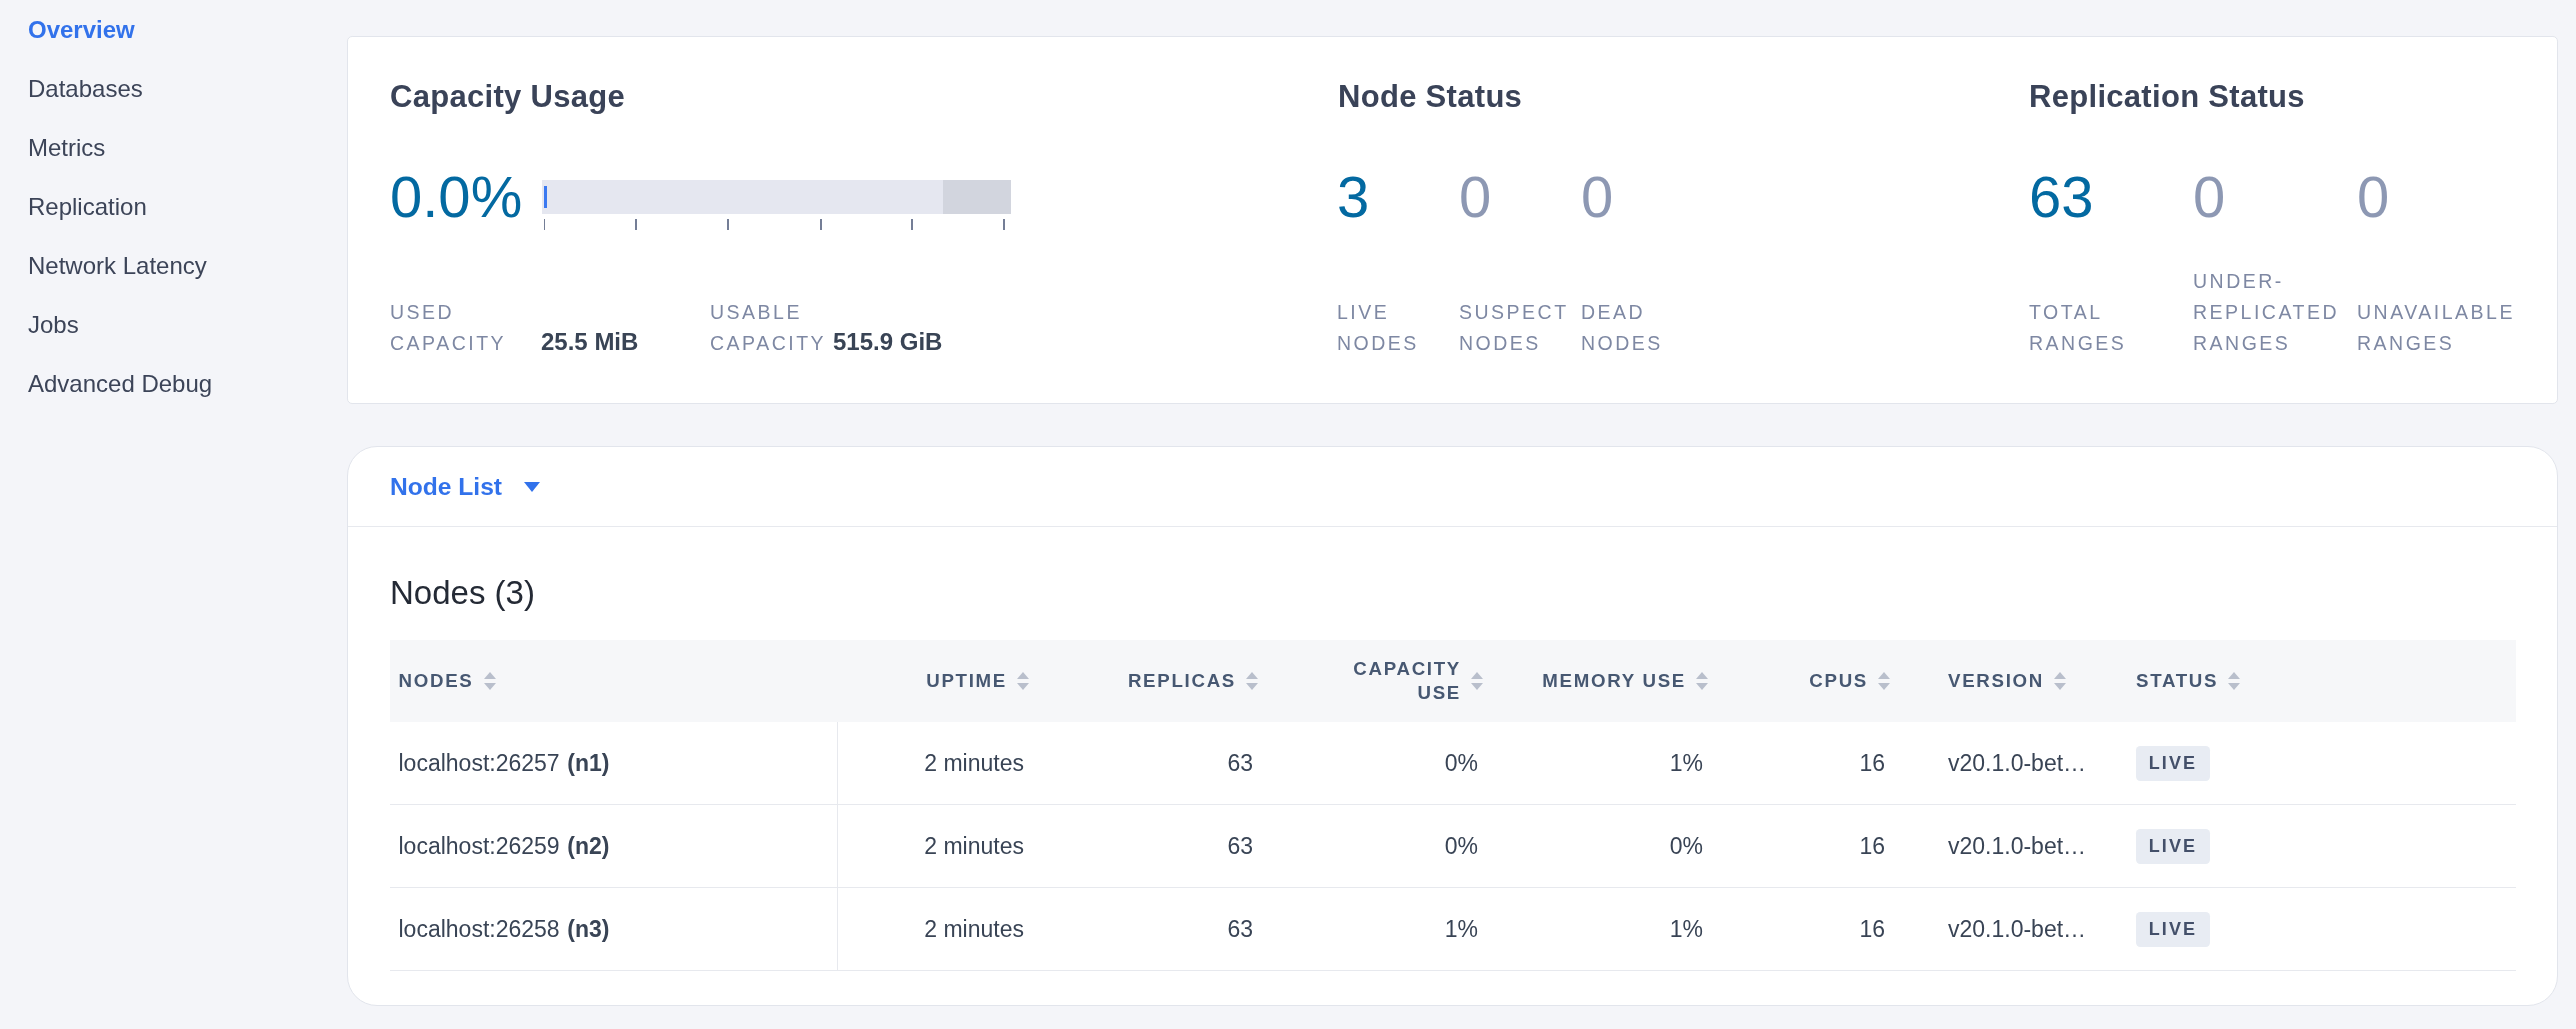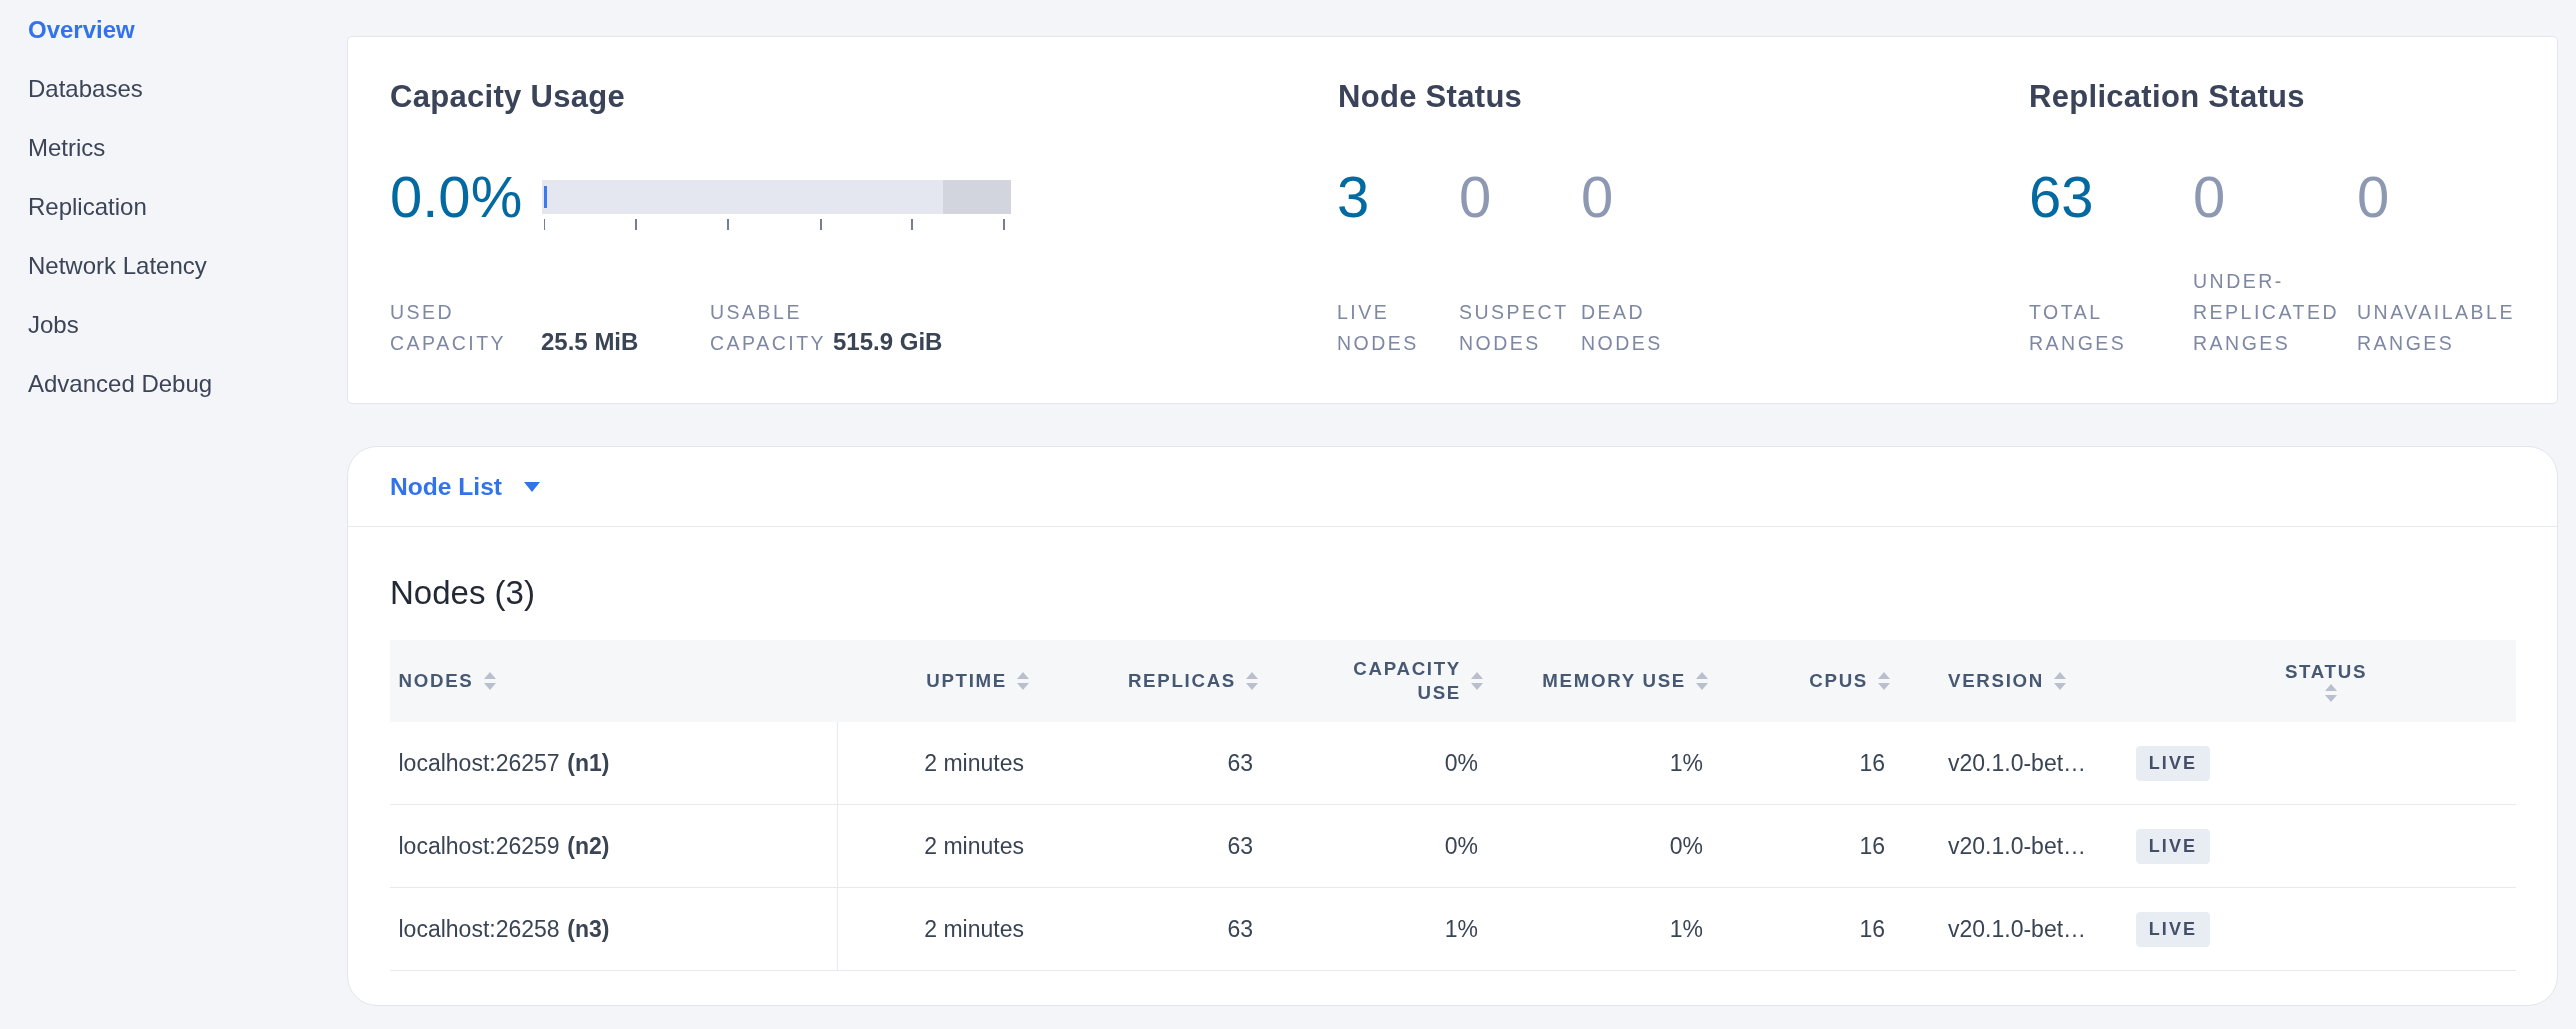--- a/index.html
+++ b/index.html
@@ -92,21 +92,21 @@
     align-items: center;
   }
   .thead {
     height: 82px; background: #f6f7f9;
     font-size: 18.7px; font-weight: 700; letter-spacing: 1.7px; color: #475872;
   }
   .th { display: flex; align-items: center; cursor: pointer; }
   .th.c-right { justify-content: flex-end; padding-right: 6.8px; }
   .th.c1 { padding-left: 8.5px; }
   .th.c-version { padding-left: 51px; }
-  .th.c-status { padding-left: 27px; flex-direction: column; }
+  .th.c-status { padding-left: 27px; }
   .hlines { display: flex; flex-direction: column; line-height: 24px; }
   .c-right .hlines { align-items: flex-end; }
 
   .sort { display: flex; flex-direction: column; align-items: center; margin-left: 10.2px; }
   .sort i { display: block; width: 0; height: 0; border-left: 6.8px solid transparent; border-right: 6.8px solid transparent; }
   .sort .up { border-bottom: 7.6px solid #b9bfcc; margin-bottom: 3.4px; }
   .sort .dn { border-top: 7.6px solid #b9bfcc; }
 
   .trow { height: 83px; border-bottom: 0.8px solid #e7e9ee; font-size: 23px; color: #394455; cursor: pointer; }
   .td { white-space: nowrap; overflow: hidden; }

